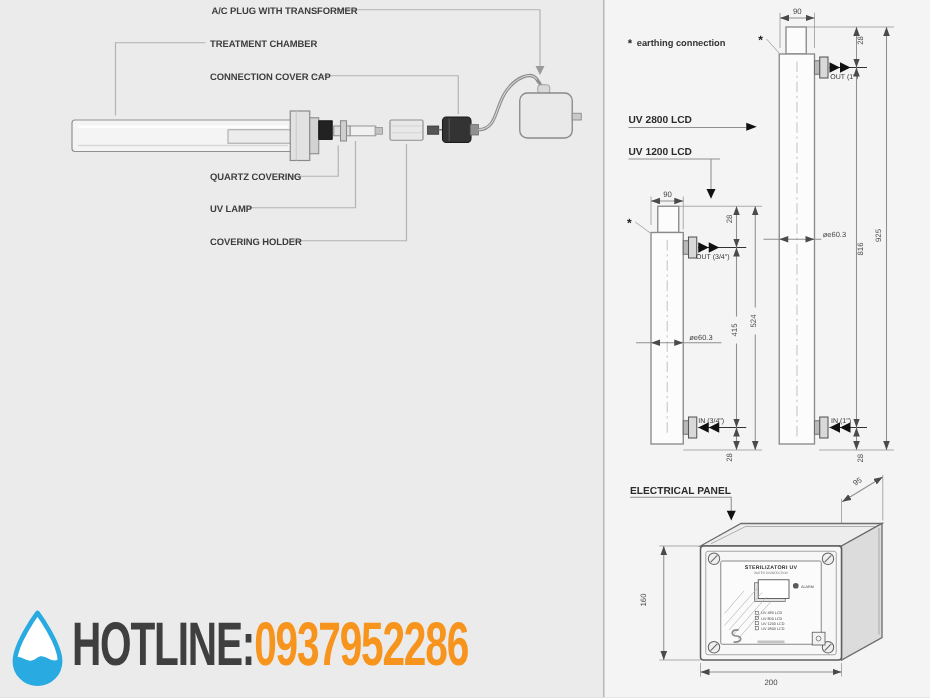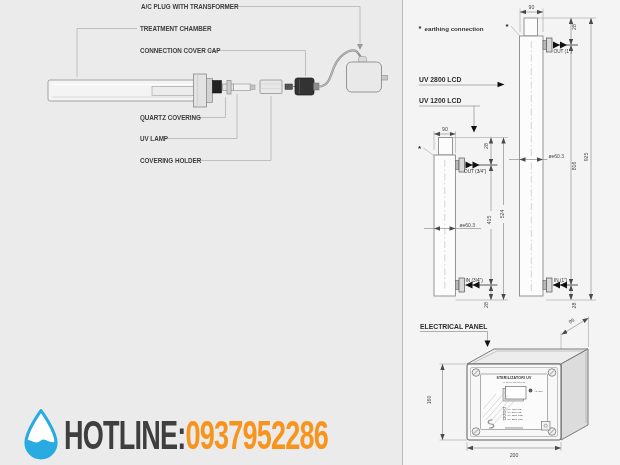--- a/index.html
+++ b/index.html
@@ -20,21 +20,21 @@
   .cl{stroke:#c4c4c4;stroke-width:.7;stroke-dasharray:7 2.5 1.5 2.5;fill:none;}
   .dim{stroke:#8f8f8f;stroke-width:.7;fill:none;}
   .ext{stroke:#9c9c9c;stroke-width:.55;fill:none;}
   .leader{stroke:#b3b3b3;stroke-width:.8;fill:none;}
   .flowline{stroke:#333;stroke-width:.8;}
   .flow{fill:#111;}
   .star{font-size:8px;font-weight:700;fill:#222;}
   .tiny-title{font-size:3.5px;font-weight:700;fill:#2f2f2f;letter-spacing:.2px;}
   .tiny-sub{font-size:2.1px;fill:#777;}
   .tiny-row{font-size:2.5px;fill:#444;}
-  .hotline{position:absolute;left:20px;top:406px;height:58px;display:flex;align-items:center;}
+  .hotline{position:absolute;left:4px;top:406px;height:58px;display:flex;align-items:flex-start;}
   .hot-text{display:flex;transform:scaleX(.66);transform-origin:left center;
             font-size:41px;font-weight:700;letter-spacing:-1.2px;white-space:nowrap;margin-left:2px;}
   .hot-label{color:#3f3f3f;}
   .hot-number{color:#f7941e;}
 </style>
 </head>
 <body>
 
 <div class="stage">
   <div class="right-bg"></div>

